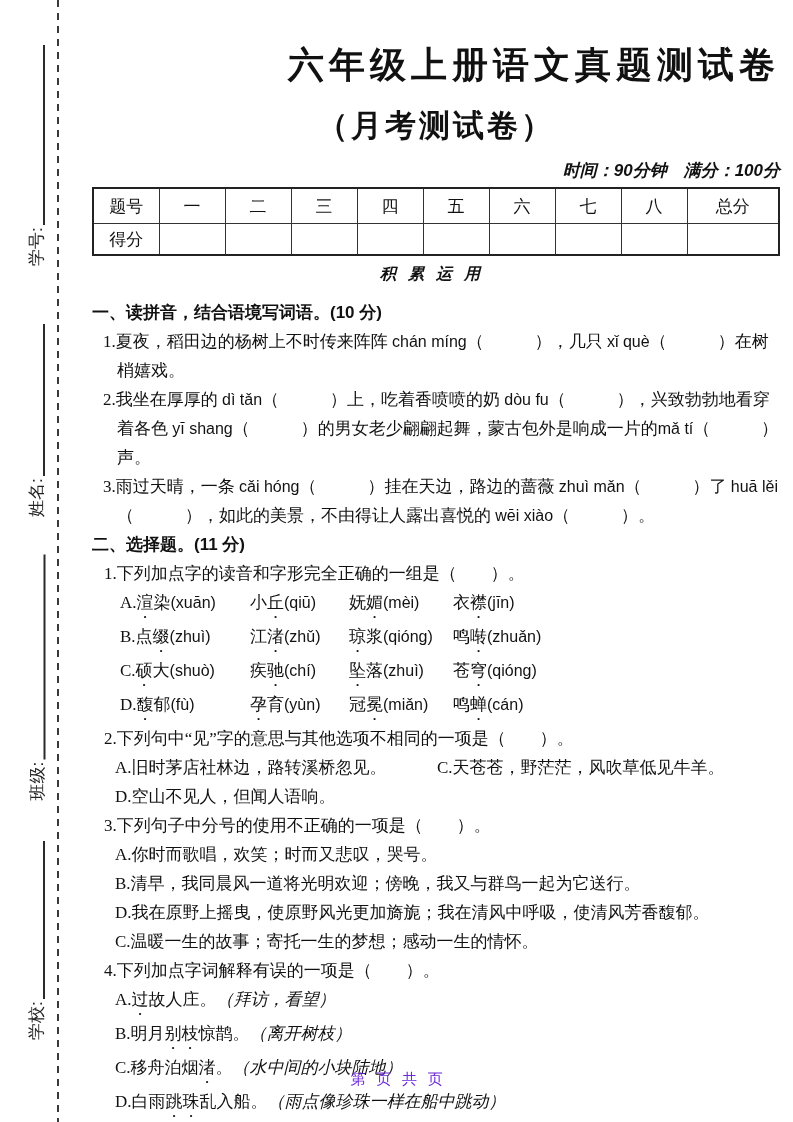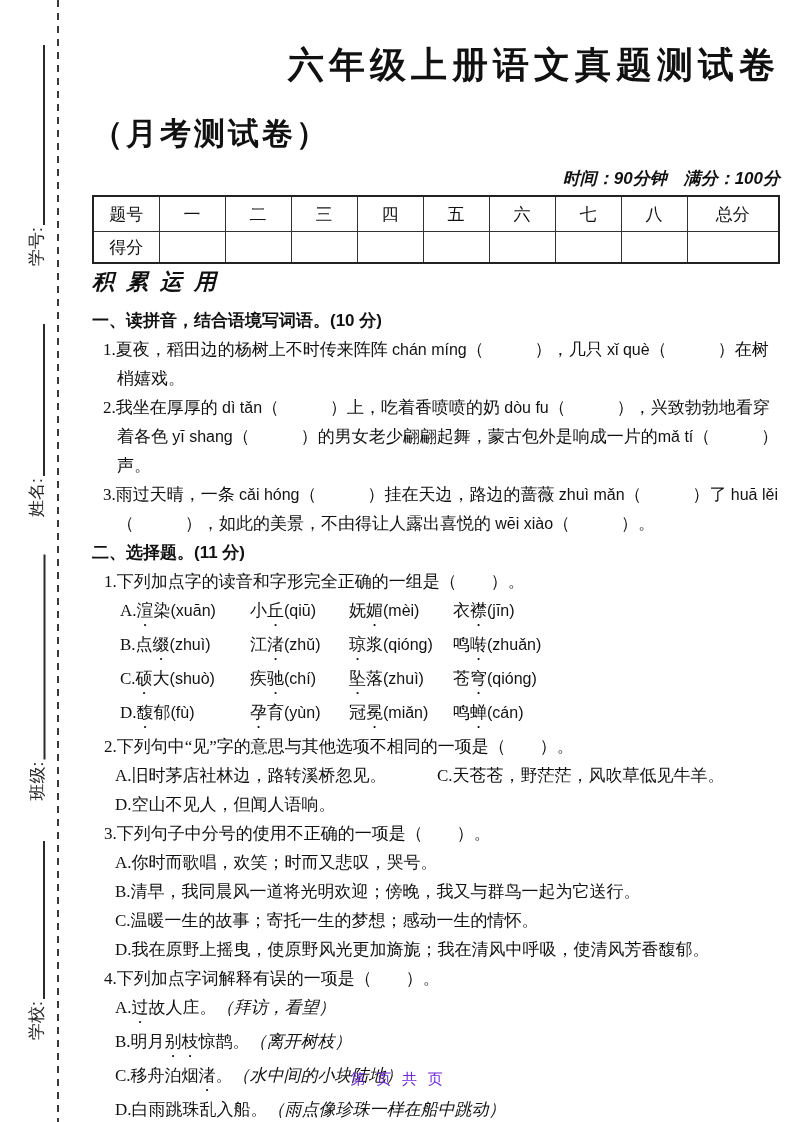--- a/index.html
+++ b/index.html
@@ -11,31 +11,31 @@
           transform:rotate(-90deg);transform-origin:center center;
           font-family:"Liberation Sans","DejaVu Sans",sans-serif;font-size:17px;color:#222;}
   .mfield .lbl{line-height:22px;white-space:nowrap;}
   .mline{border-bottom:2px solid #2a2a2a;margin-bottom:3px;margin-left:2px;}
   .dashline{position:absolute;left:57px;top:0;width:2px;height:1122px;
             background:repeating-linear-gradient(to bottom,#3a3a3a 0 7px,transparent 7px 13px);}
 
   .content{position:absolute;left:92px;top:24px;width:688px;}
   .title{text-align:right;font-family:"Liberation Sans","DejaVu Sans",sans-serif;
          font-weight:900;font-size:36px;letter-spacing:5px;line-height:62px;margin-top:10px;white-space:nowrap;}
-  .subtitle{text-align:left;font-family:"Liberation Sans","DejaVu Sans",sans-serif;
-            font-weight:800;font-size:31px;letter-spacing:3px;line-height:42px;margin-top:17px;}
+  .subtitle{text-align:center;font-family:"Liberation Sans","DejaVu Sans",sans-serif;
+            font-weight:800;font-size:31px;letter-spacing:3px;line-height:42px;margin-top:9px;}
   .meta{text-align:right;font-family:"Liberation Sans","DejaVu Sans",sans-serif;
         font-weight:600;font-size:17px;margin-top:12px;margin-bottom:5px;font-style:italic;}
 
   table.score{width:100%;border-collapse:collapse;table-layout:fixed;border:2px solid #222;}
   table.score td{border:1.2px solid #333;text-align:center;font-size:17px;padding:0;}
   table.score tr.r1 td{height:34px;}
   table.score tr.r2 td{height:30px;}
 
-  .banner{font-weight:700;font-style:italic;font-size:22px;
+  .banner{text-align:center;font-weight:700;font-style:italic;font-size:16px;
           letter-spacing:12px;line-height:28px;margin:4px 0 10px 0;}
 
   .flow{font-size:17px;line-height:29px;}
   .flow p{margin:0;}
   .sec-h{font-weight:700;font-family:"Liberation Sans","DejaVu Sans",sans-serif;font-size:17px;}
   .item{padding-left:25px;text-indent:-14px;}
   .stem{padding-left:12px;}
   .optrow{padding-left:23px;}
   .grid4{display:grid;grid-template-columns:130px 99px 104px auto;padding-left:28px;}
   .grid2{display:grid;grid-template-columns:322px auto;padding-left:23px;}
@@ -157,22 +157,22 @@
       <p class="stem">2.下列句中“见”字的意思与其他选项不相同的一项是（　　）。</p>
       <div class="grid2">
         <span>A.旧时茅店社林边，路转溪桥忽见。</span>
         <span>C.天苍苍，野茫茫，风吹草低见牛羊。</span>
         <span>D.空山不见人，但闻人语响。</span>
       </div>
 
       <p class="stem">3.下列句子中分号的使用不正确的一项是（　　）。</p>
       <p class="optrow">A.你时而歌唱，欢笑；时而又悲叹，哭号。</p>
       <p class="optrow">B.清早，我同晨风一道将光明欢迎；傍晚，我又与群鸟一起为它送行。</p>
+      <p class="optrow">D.我在原野上摇曳，使原野风光更加旖旎；我在清风中呼吸，使清风芳香馥郁。</p>
       <p class="optrow">C.温暖一生的故事；寄托一生的梦想；感动一生的情怀。</p>
-      <p class="optrow">D.我在原野上摇曳，使原野风光更加旖旎；我在清风中呼吸，使清风芳香馥郁。</p>
 
       <p class="stem">4.下列加点字词解释有误的一项是（　　）。</p>
       <p class="optrow"><span>A.</span><span class="dot">过</span><span>故人庄。</span><span class="kai">（拜访，看望）</span></p>
       <p class="optrow"><span>B.明月</span><span class="dot">别枝</span><span>惊鹊。</span><span class="kai">（离开树枝）</span></p>
       <p class="optrow"><span>C.移舟泊烟</span><span class="dot">渚</span><span>。</span><span class="kai">（水中间的小块陆地）</span></p>
       <p class="optrow"><span>D.白雨</span><span class="dot">跳珠</span><span>乱入船。</span><span class="kai">（雨点像珍珠一样在船中跳动）</span></p>
     </div>
   </div>
 
   <div class="footer">第 页 共 页</div>

